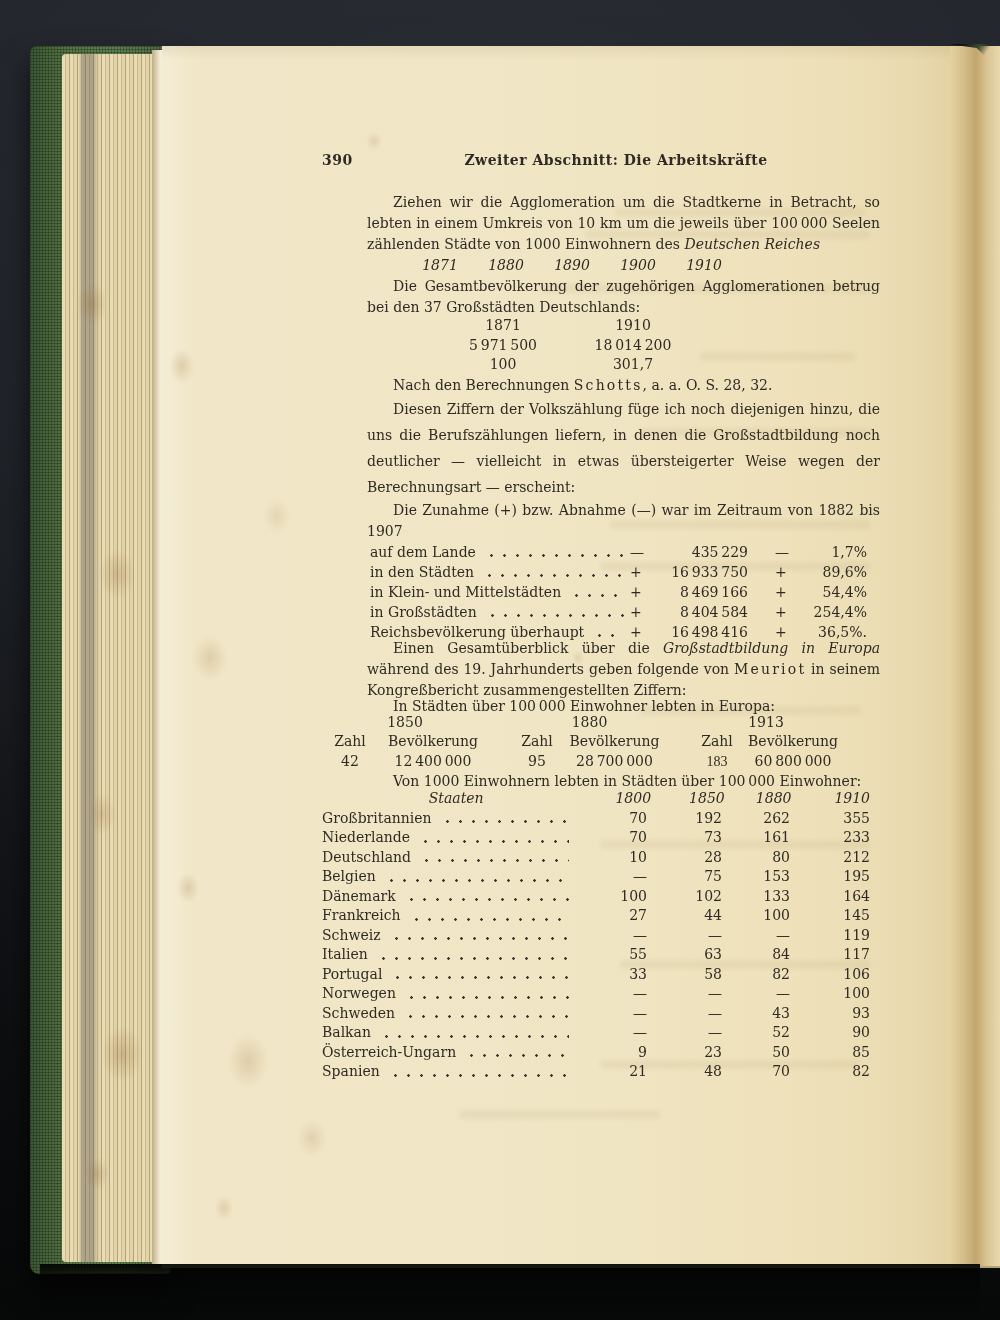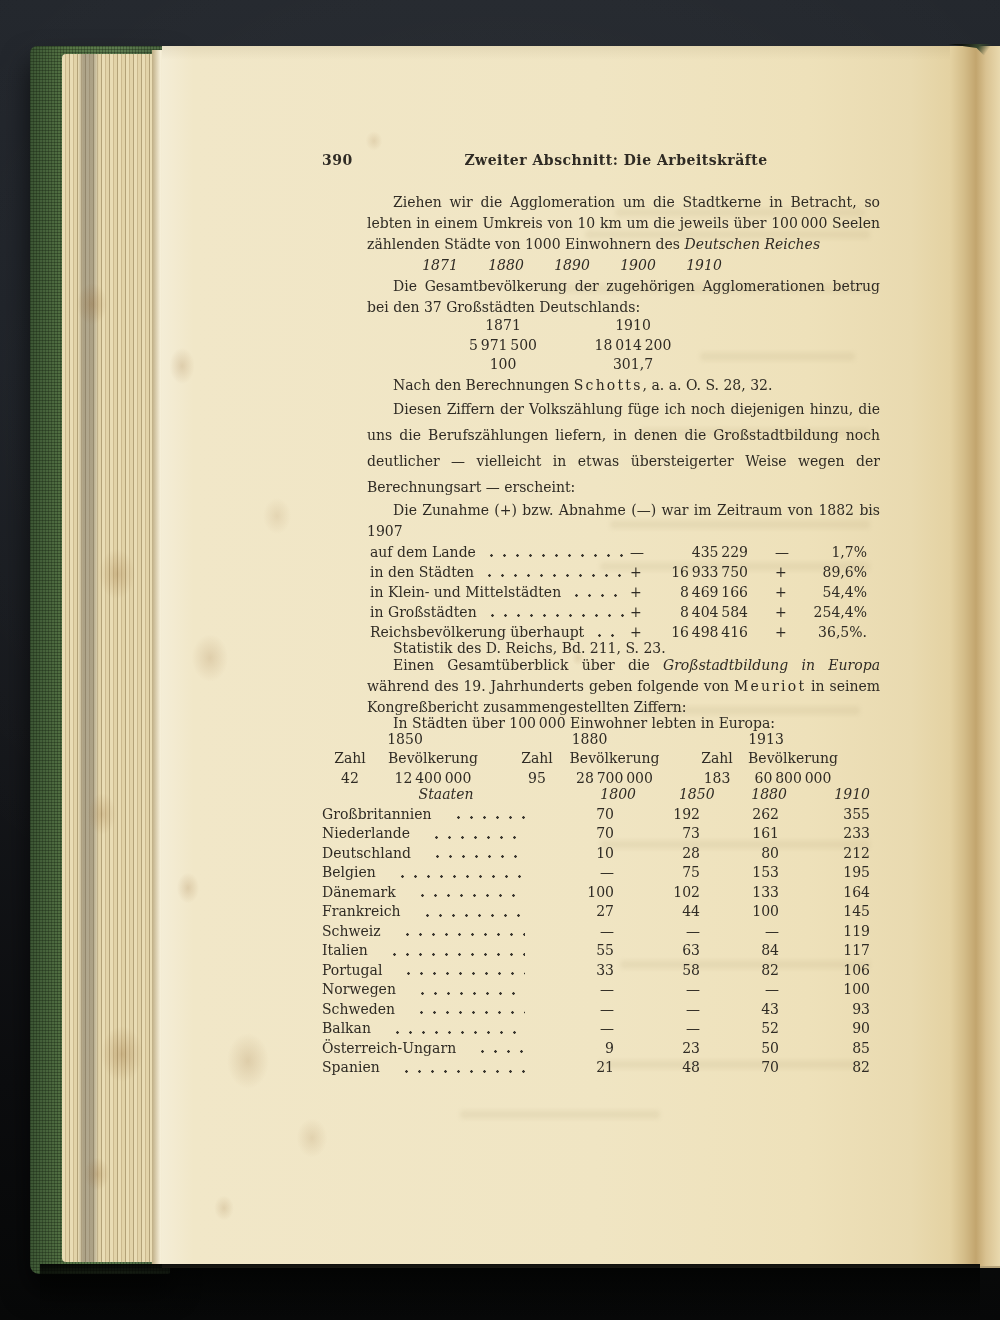--- a/index.html
+++ b/index.html
@@ -80,21 +80,21 @@
     background-image:radial-gradient(circle,#3a362e 1.1px,rgba(0,0,0,0) 1.5px);
     background-size:13px 5px;background-repeat:repeat-x;background-position:left bottom 4px;}
   .chg-val{width:118px;display:flex;justify-content:space-between;white-space:nowrap;}
   .chg-pct{width:92px;margin-left:27px;display:flex;justify-content:space-between;white-space:nowrap;}
   
   .eur{margin-top:-4px;line-height:19.5px;}
   .eur-row{display:grid;grid-template-columns:56px 110px 24px 50px 105px 23px 54px 98px;}
   .eur-row span{text-align:center;}
   
   .sta{margin-top:-3px;line-height:19.5px;}
-  .sta-row{display:flex;width:548px;gap:11px;}
+  .sta-row{display:flex;width:548px;}
   .sta-label{white-space:nowrap;}
   .sh-label{width:253px;text-align:center;padding-left:10px;}
   .c1{width:72px;text-align:right;}
   .c2{width:75px;text-align:right;}
   .c3{width:68px;text-align:right;}
   .c4{width:80px;text-align:right;}
 </style>
 </head>
 <body>
 
@@ -210,21 +210,20 @@
             <span>+</span>
             <span>16 498 416</span>
           </span>
           <span class="chg-pct">
             <span>+</span>
             <span>36,5%.</span>
           </span>
         </div>
       </div>
 
-    <p class="para ind" style="margin-top:-4px">Statistik des D. Reichs, Bd. 211, S. 23.</p>
 
     <p class="para ind" style="margin-top:-4px"><span>Einen Gesamtüberblick über die </span><span class="it">Großstadtbildung in Europa</span><span> während des 19. Jahrhunderts geben folgende von </span><span class="sperr">Meuriot</span><span> in seinem Kongreßbericht zusammengestellten Ziffern:</span></p>
 
     <p class="para ind" style="margin-top:-5px">In Städten über 100 000 Einwohner lebten in Europa:</p>
 
     <div class="eur" id="eur">
         <div class="eur-row">
           <span style="grid-column: 1 / 3;">1850</span>
           <span style="grid-column: 4 / 6;">1880</span>
           <span style="grid-column: 7 / 9;">1913</span>
@@ -235,25 +234,26 @@
           <span style="grid-column: 4;">Zahl</span>
           <span style="grid-column: 5;">Bevölkerung</span>
           <span style="grid-column: 7;">Zahl</span>
           <span style="grid-column: 8;">Bevölkerung</span>
         </div>
         <div class="eur-row">
           <span style="grid-column: 1;">42</span>
           <span style="grid-column: 2;">12 400 000</span>
           <span style="grid-column: 4;">95</span>
           <span style="grid-column: 5;">28 700 000</span>
-          <span style="grid-column: 7;">183</span>
+          <span style="grid-column: 7; font-family: Liberation Serif, serif;">183</span>
           <span style="grid-column: 8;">60 800 000</span>
         </div>
       </div>
 
+    <p class="para ind">Von 1000 Einwohnern lebten in Städten über 100 000 Einwohner:</p>
 
     <div class="sta" id="sta">
         <div class="sta-row it">
           <span class="sh-label">Staaten</span>
           <span class="c1">1800</span>
           <span class="c2">1850</span>
           <span class="c3">1880</span>
           <span class="c4">1910</span>
         </div>
         <div class="sta-row">

